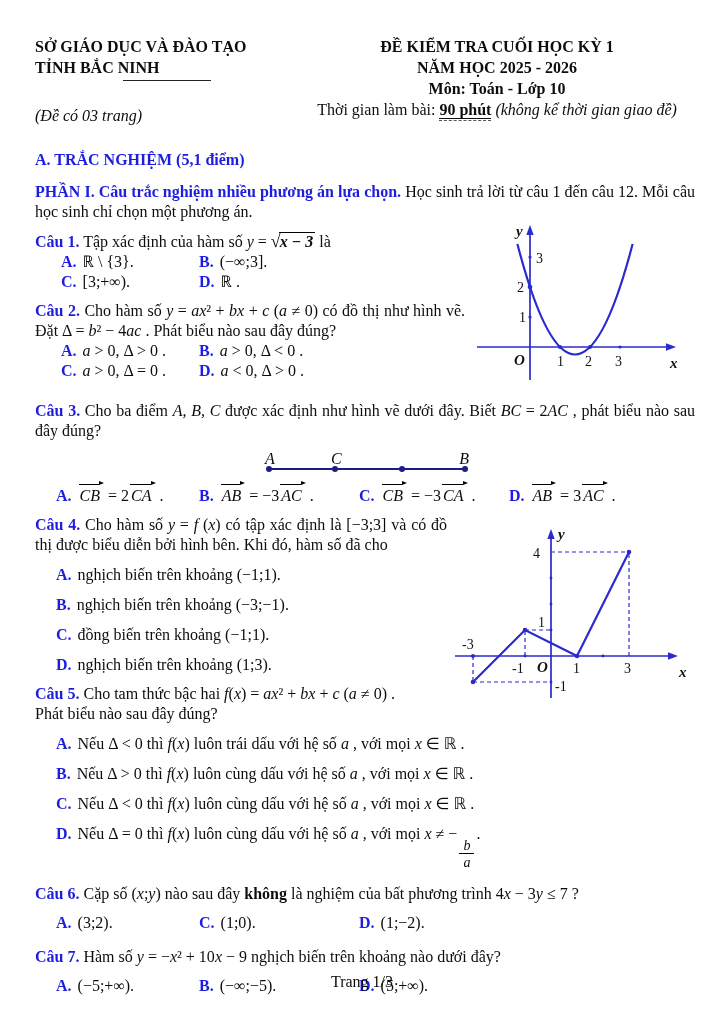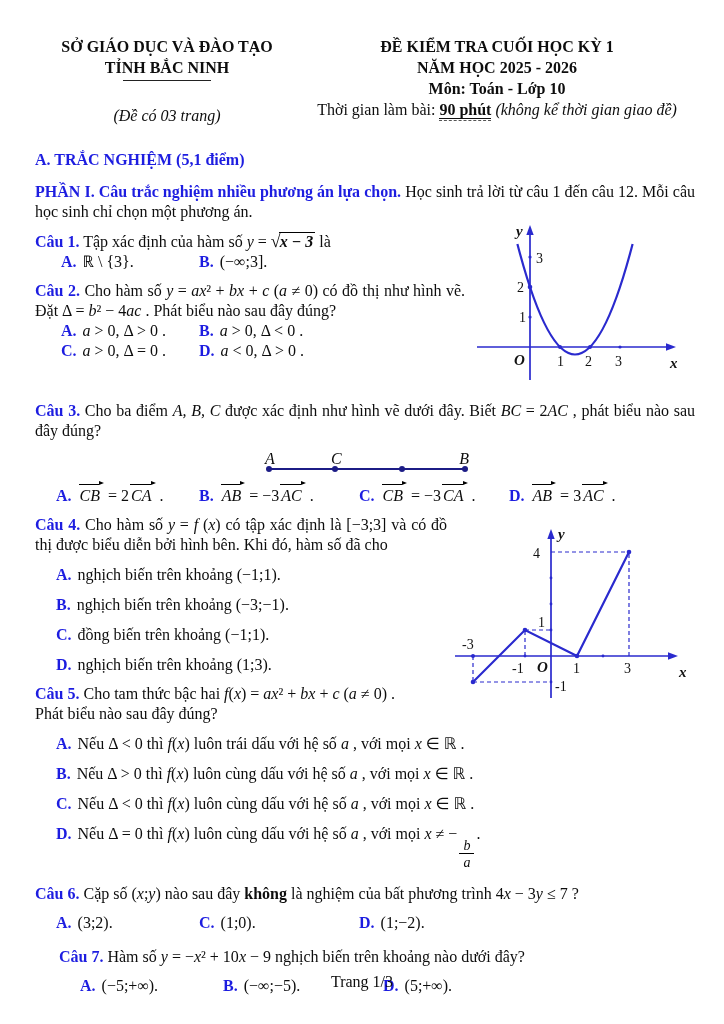--- a/index.html
+++ b/index.html
@@ -7,21 +7,21 @@
   html,body { margin:0; padding:0; }
   body {
     width:724px; height:1024px; position:relative; overflow:hidden;
     background:#ffffff; color:var(--ink);
     font-family:"Liberation Serif", serif; font-size:16px; line-height:20px;
   }
   .page { padding:36px 29px 0 35px; }
 
   
   .header { display:flex; }
-  .h-left  { width:40%; text-align:center; }
+  .h-left  { width:40%; text-align:left; }
   .h-right { width:60%; text-align:center; }
   .h-bold  { font-weight:bold; line-height:21px; }
   .h-rule  { width:88px; border-bottom:1.5px solid #222; margin:2px auto 0; }
   .h-note  { font-style:italic; margin-top:25px; }
   .h-time  { margin-top:1px; }
   .h-time .tv-outer { border-bottom:1px dashed #555; padding-bottom:2px; }
   .h-time .tv { font-weight:bold; border-bottom:1.5px solid #111; }
   .h-time .tn { font-style:italic; }
 
   
@@ -127,20 +127,24 @@
         <text class="g-text" x="142" y="147">3</text>
       </svg>
     </div>
 
     <div class="question">
       <span class="qlabel">Câu 1.</span>
       <span><span>Tập xác định của hàm số </span><span class="v">y</span><span> = </span><span class="sq">√</span><span class="ov">x − 3</span><span> là</span></span>
       <div class="opt2">
         <div class="optcell"><span class="letter">A.</span><span><span>ℝ \ {3}.</span></span></div>
         <div class="optcell"><span class="letter">B.</span><span><span>(−∞;3].</span></span></div>
+      </div>
+      <div class="opt2">
+        <div class="optcell"><span class="letter">C.</span><span><span>[3;+∞).</span></span></div>
+        <div class="optcell"><span class="letter">D.</span><span><span>ℝ .</span></span></div>
       </div>
     </div>
 
     <div class="question">
       <span class="qlabel">Câu 2.</span>
       <span><span>Cho hàm số </span><span class="v">y</span><span> = </span><span class="v">ax</span><span>² + </span><span class="v">bx</span><span> + </span><span class="v">c</span><span>  (</span><span class="v">a</span><span> ≠ 0)  có đồ thị như hình vẽ. Đặt Δ = </span><span class="v">b</span><span>² − 4</span><span class="v">ac</span><span> . Phát biểu nào sau đây đúng?</span></span>
       <div class="opt2">
         <div class="optcell"><span class="letter">A.</span><span><span class="v">a</span><span> &gt; 0, Δ &gt; 0 .</span></span></div>
         <div class="optcell"><span class="letter">B.</span><span><span class="v">a</span><span> &gt; 0, Δ &lt; 0 .</span></span></div>
       </div>
@@ -239,21 +243,21 @@
   <div class="question" style="clear:both; margin-top:14px;">
     <span class="qlabel">Câu 6.</span>
     <span><span>Cặp số (</span><span class="v">x</span><span>;</span><span class="v">y</span><span>) nào sau đây </span><span class="b">không</span><span> là nghiệm của bất phương trình 4</span><span class="v">x</span><span> − 3</span><span class="v">y</span><span> ≤ 7 ?</span></span>
     <div class="opt4">
       <div class="optcell"><span class="letter">A.</span><span><span>(3;2).</span></span></div>
       <div class="optcell"><span class="letter">C.</span><span><span>(1;0).</span></span></div>
       <div class="optcell"><span class="letter">D.</span><span><span>(1;−2).</span></span></div>
     </div>
   </div>
 
-  <div class="question" style="margin-top:14px;margin-left:24px;">
+  <div class="question" style="margin-top:14px;">
     <span class="qlabel">Câu 7.</span>
     <span><span>Hàm số </span><span class="v">y</span><span> = −</span><span class="v">x</span><span>² + 10</span><span class="v">x</span><span> − 9  nghịch biến trên khoảng nào dưới đây?</span></span>
     <div class="opt4">
       <div class="optcell"><span class="letter">A.</span><span><span>(−5;+∞).</span></span></div>
       <div class="optcell"><span class="letter">B.</span><span><span>(−∞;−5).</span></span></div>
       <div class="optcell"><span class="letter">D.</span><span><span>(5;+∞).</span></span></div>
     </div>
   </div>
 
 </div>

